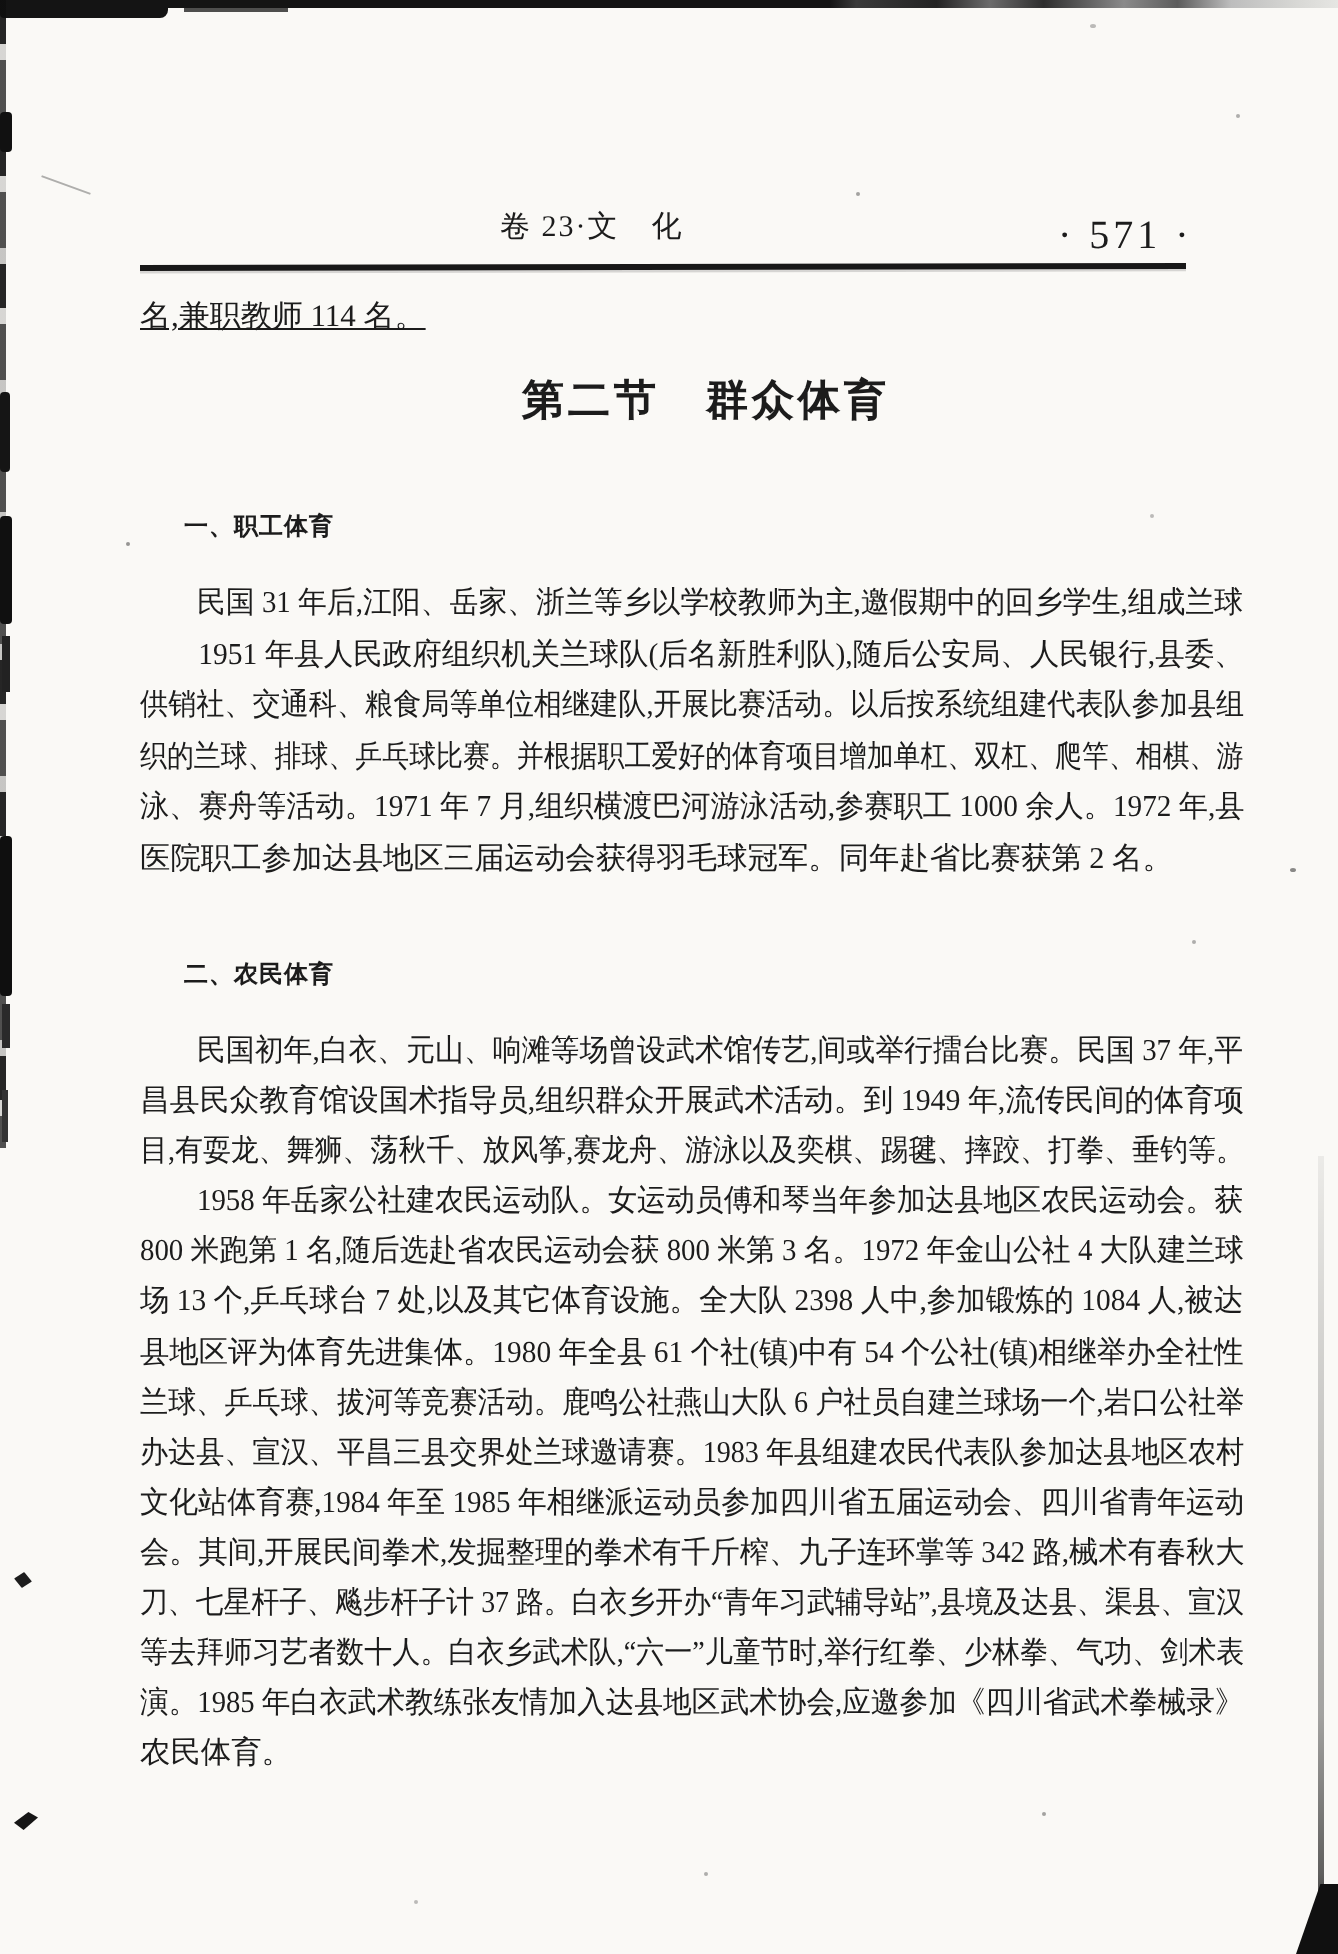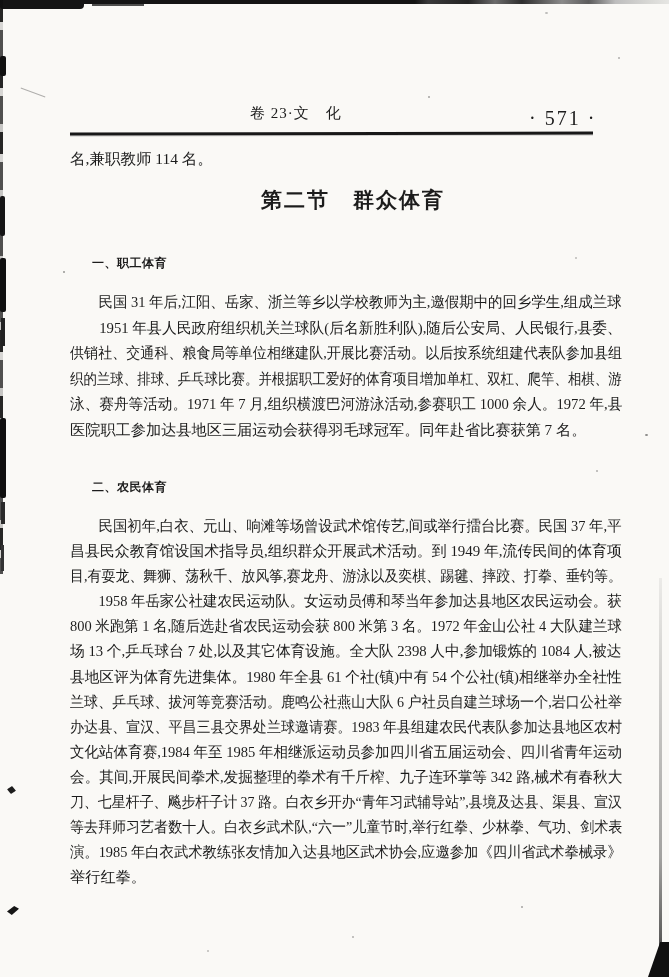--- a/index.html
+++ b/index.html
@@ -10,21 +10,21 @@
     color:var(--ink);
     font-family:"Liberation Serif","DejaVu Serif",serif;
   }
   .abs{position:absolute;}
   
   #volume-title{left:250px;top:104px;font-size:15px;letter-spacing:1px;}
   #page-number{left:529px;top:107px;font-size:20px;letter-spacing:2px;}
   #header-rule{left:70px;top:132px;width:523px;height:2.5px;background:#181818;
     transform:rotate(-0.12deg);box-shadow:0 1.2px 0 rgba(0,0,0,.14);}
   
-  #leading-line{left:70px;top:146px;font-size:15.5px;}
+  #leading-line{left:70px;top:146px;font-size:15.5px;text-decoration:underline;}
   #section-title{left:70px;top:186px;width:552px;text-align:center;font-size:21px;
     font-weight:700;letter-spacing:2px;transform:translateX(7px);}
   h3.sub{position:absolute;left:92px;margin:0;font-size:12px;font-weight:700;letter-spacing:.5px;}
   #sub1{top:255px;} #sub2{top:479px;}
   .col{position:absolute;left:70px;width:552px;}
   #group1{top:289px;} #group2{top:513px;}
   .ln{white-space:nowrap;height:25.6px;line-height:25.6px;font-size:15.2px;}
   #group2 .ln{height:25.1px;line-height:25.1px;}
   .ind{text-indent:30px;}
   
@@ -67,33 +67,33 @@
 <div class="abs ln end" id="leading-line">名,兼职教师 114 名。</div>
 <div class="abs" id="section-title">第二节　群众体育</div>
 
 <h3 class="sub" id="sub1">一、职工体育</h3>
 <div class="col" id="group1">
   <div class="ln ind" style="transform-origin: left center; transform: scaleX(0.950086);">民国 31 年后,江阳、岳家、浙兰等乡以学校教师为主,邀假期中的回乡学生,组成兰球</div>
   <div class="ln ind" style="transform-origin: left center; transform: scaleX(0.971831);">1951 年县人民政府组织机关兰球队(后名新胜利队),随后公安局、人民银行,县委、</div>
   <div class="ln" style="transform-origin: left center; transform: scaleX(0.926174);">供销社、交通科、粮食局等单位相继建队,开展比赛活动。以后按系统组建代表队参加县组</div>
   <div class="ln" style="transform-origin: left center; transform: scaleX(0.886035);">织的兰球、排球、乒乓球比赛。并根据职工爱好的体育项目增加单杠、双杠、爬竿、相棋、游</div>
   <div class="ln" style="transform-origin: left center; transform: scaleX(0.963351);">泳、赛舟等活动。1971 年 7 月,组织横渡巴河游泳活动,参赛职工 1000 余人。1972 年,县</div>
-  <div class="ln end">医院职工参加达县地区三届运动会获得羽毛球冠军。同年赴省比赛获第 7 名。</div>
+  <div class="ln end">医院职工参加达县地区三届运动会获得羽毛球冠军。同年赴省比赛获第 2 名。</div>
 </div>
 
 <h3 class="sub" id="sub2">二、农民体育</h3>
 <div class="col" id="group2">
   <div class="ln ind" style="transform-origin: left center; transform: scaleX(0.950086);">民国初年,白衣、元山、响滩等场曾设武术馆传艺,间或举行擂台比赛。民国 37 年,平</div>
   <div class="ln" style="transform-origin: left center; transform: scaleX(0.982206);">昌县民众教育馆设国术指导员,组织群众开展武术活动。到 1949 年,流传民间的体育项</div>
   <div class="ln end" style="transform-origin: left center; transform: scaleX(0.92);">目,有耍龙、舞狮、荡秋千、放风筝,赛龙舟、游泳以及奕棋、踢毽、摔跤、打拳、垂钓等。</div>
   <div class="ln ind" style="transform-origin: left center; transform: scaleX(0.950086);">1958 年岳家公社建农民运动队。女运动员傅和琴当年参加达县地区农民运动会。获</div>
   <div class="ln" style="transform-origin: left center; transform: scaleX(0.950086);">800 米跑第 1 名,随后选赴省农民运动会获 800 米第 3 名。1972 年金山公社 4 大队建兰球</div>
   <div class="ln" style="transform-origin: left center; transform: scaleX(0.968421);">场 13 个,乒乓球台 7 处,以及其它体育设施。全大队 2398 人中,参加锻炼的 1084 人,被达</div>
   <div class="ln" style="transform-origin: left center; transform: scaleX(0.966725);">县地区评为体育先进集体。1980 年全县 61 个社(镇)中有 54 个公社(镇)相继举办全社性</div>
   <div class="ln" style="transform-origin: left center; transform: scaleX(0.926174);">兰球、乒乓球、拔河等竞赛活动。鹿鸣公社燕山大队 6 户社员自建兰球场一个,岩口公社举</div>
   <div class="ln" style="transform-origin: left center; transform: scaleX(0.926174);">办达县、宣汉、平昌三县交界处兰球邀请赛。1983 年县组建农民代表队参加达县地区农村</div>
   <div class="ln" style="transform-origin: left center; transform: scaleX(0.956672);">文化站体育赛,1984 年至 1985 年相继派运动员参加四川省五届运动会、四川省青年运动</div>
   <div class="ln" style="transform-origin: left center; transform: scaleX(0.963351);">会。其间,开展民间拳术,发掘整理的拳术有千斤榨、九子连环掌等 342 路,械术有春秋大</div>
   <div class="ln" style="transform-origin: left center; transform: scaleX(0.916944);">刀、七星杆子、飚步杆子计 37 路。白衣乡开办“青年习武辅导站”,县境及达县、渠县、宣汉</div>
   <div class="ln" style="transform-origin: left center; transform: scaleX(0.923077);">等去拜师习艺者数十人。白衣乡武术队,“六一”儿童节时,举行红拳、少林拳、气功、剑术表</div>
   <div class="ln" style="transform-origin: left center; transform: scaleX(0.94359);">演。1985 年白衣武术教练张友情加入达县地区武术协会,应邀参加《四川省武术拳械录》</div>
-  <div class="ln end">举行红拳。</div>
+  <div class="ln end">农民体育。</div>
 </div>
 
 </body></html>

